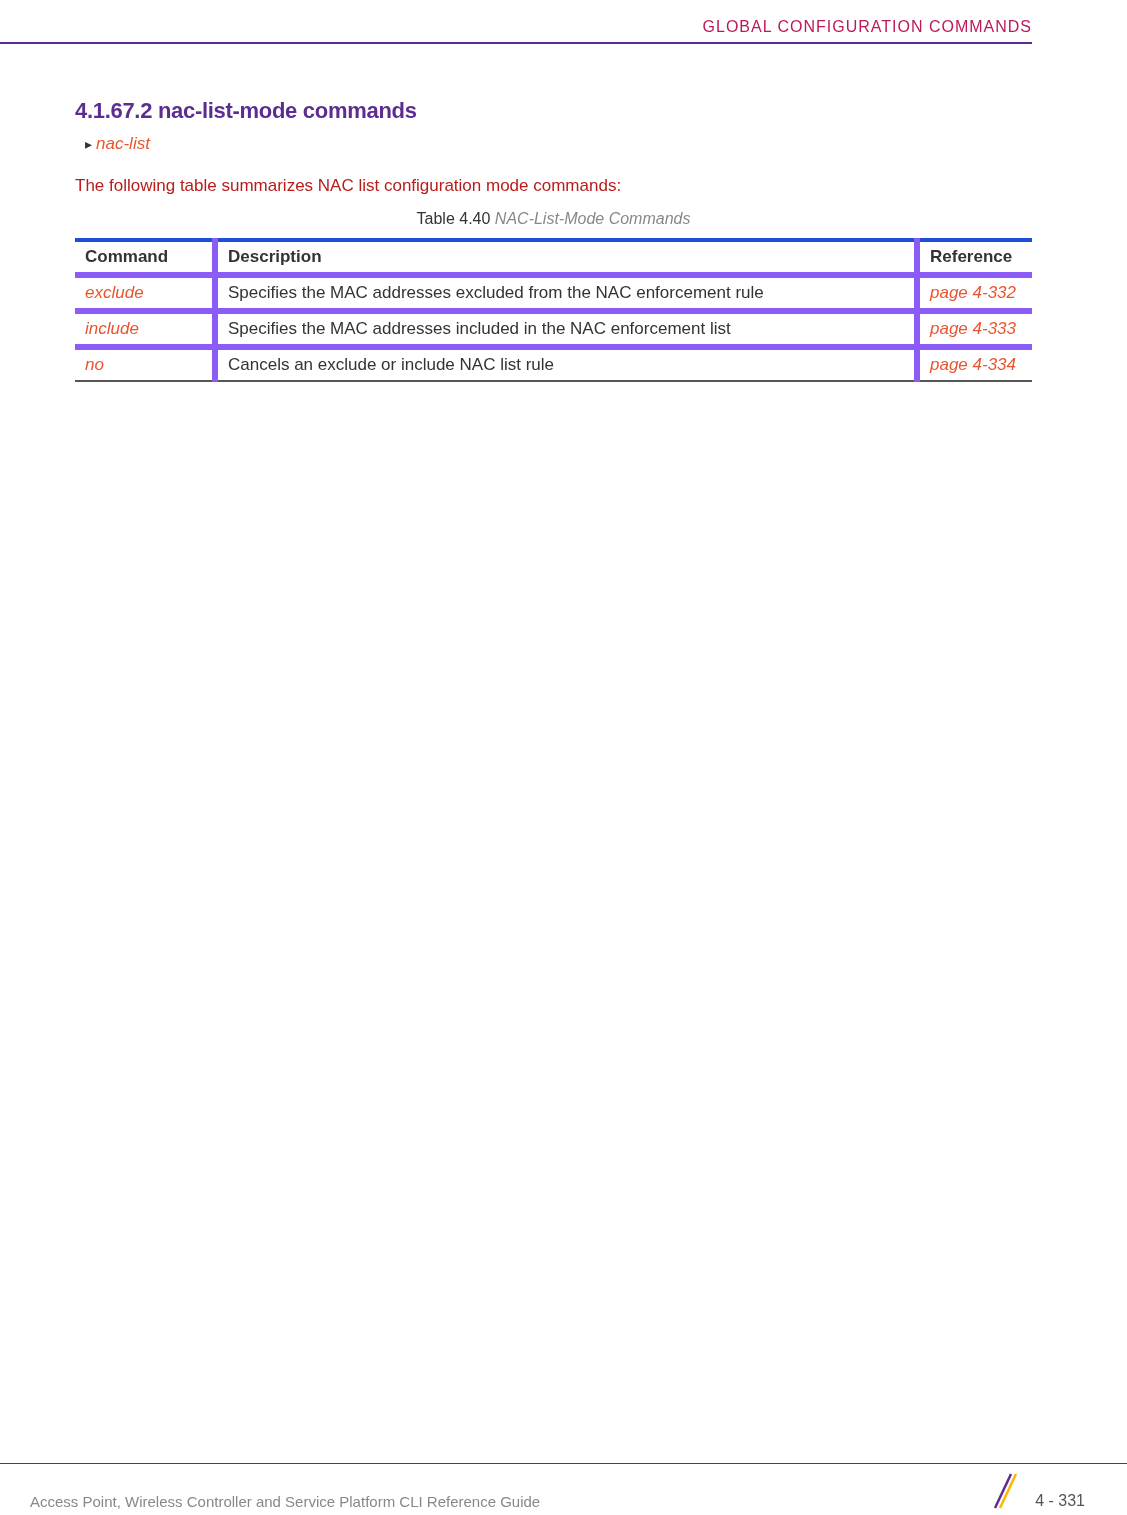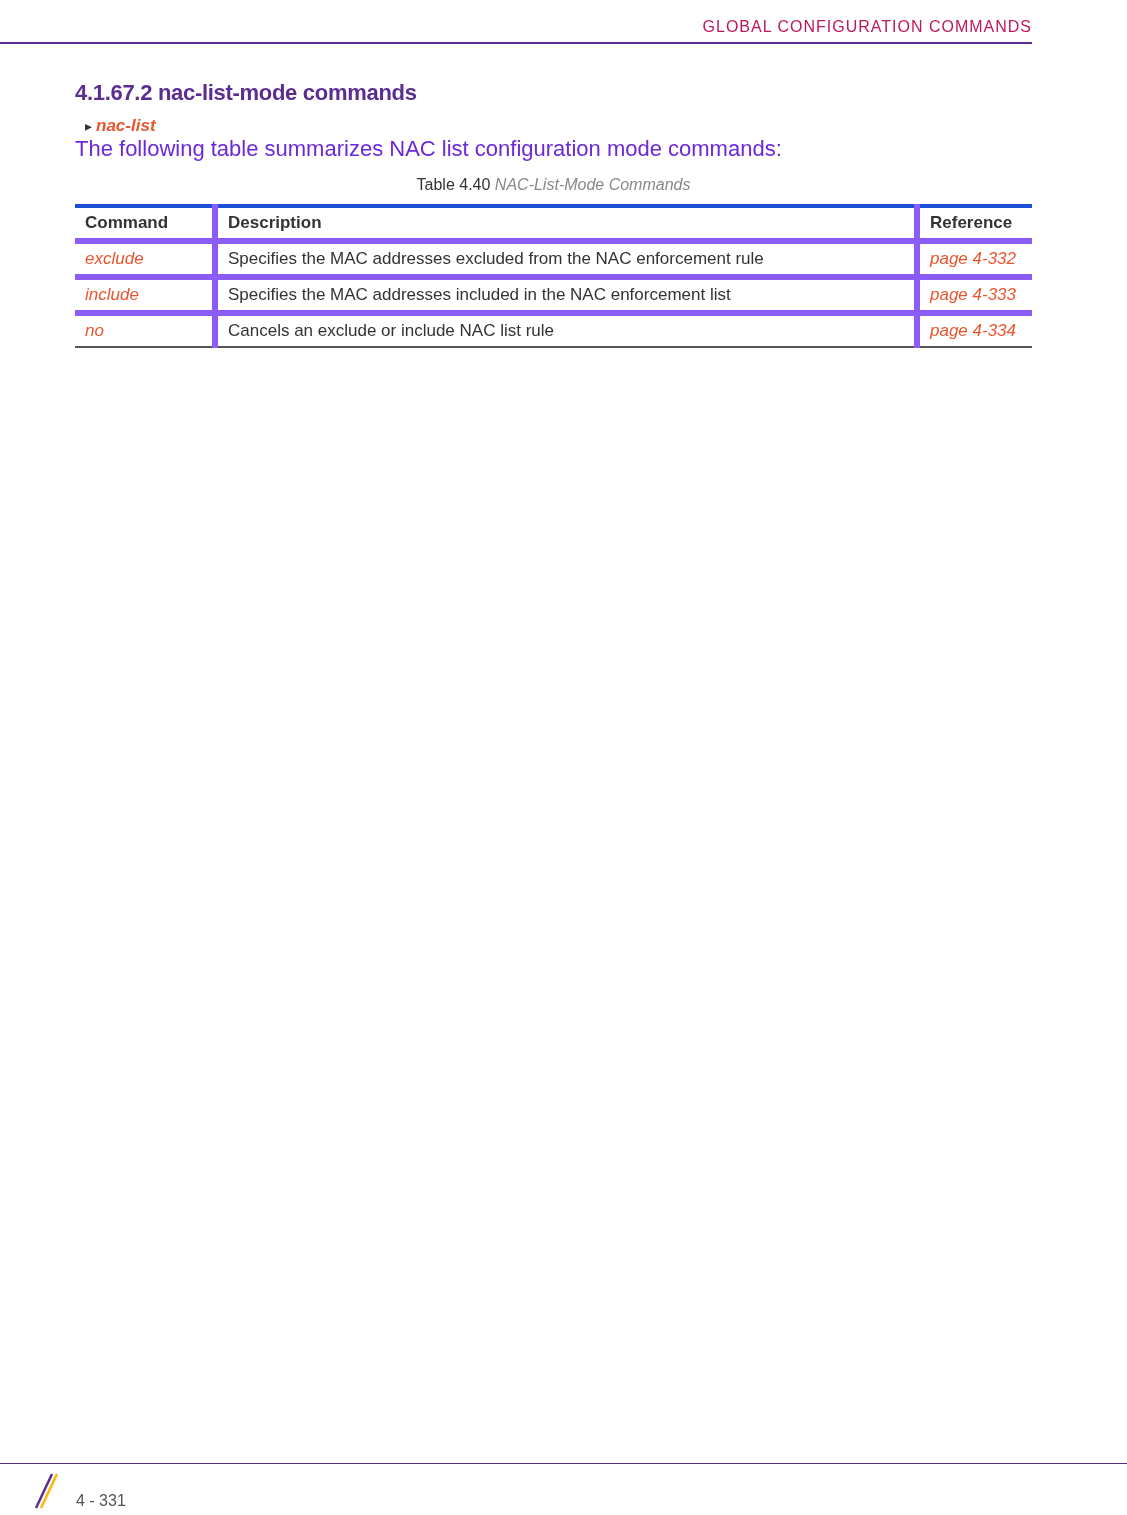--- a/index.html
+++ b/index.html
@@ -29,21 +29,21 @@
     .header-rule {
       border: none;
       border-top: 2px solid #5c2d91;
       margin-top: 6px;
       margin-left: 0;
       margin-right: 0;
     }
     .content {
       padding-left: 75px;
       padding-right: 95px;
-      padding-top: 36px;
+      padding-top: 54px;
     }
     .section-heading {
       color: #5c2d91;
       font-size: 22px;
       font-weight: bold;
       letter-spacing: -0.3px;
     }
     .breadcrumb {
       margin-top: 10px;
       display: flex;
@@ -52,25 +52,25 @@
       padding-left: 10px;
     }
     .breadcrumb .arrow {
       color: #333;
       font-size: 14px;
     }
     .breadcrumb .link {
       color: #e8552f;
       font-style: italic;
       font-size: 17px;
-      font-weight: bold;
     }
     .intro-text {
-      font-size: 22px;
-      color: #6d28d9;
+      margin-top: 22px;
+      font-size: 17px;
+      color: #b91c1c;
       font-weight: 300;
     }
     .table-caption {
       text-align: center;
       margin-top: 14px;
       font-size: 16px;
     }
     .table-caption .bold {
       font-weight: normal;
       color: #333;
@@ -213,20 +213,21 @@
         <td>Cancels an exclude or include NAC list rule</td>
         <td class="cmd-ref">page 4-334</td>
       </tr>
     </tbody>
   </table>
 </div>
 
 <div class="footer">
   <hr class="footer-rule">
   <div class="footer-content">
+    <span class="footer-text">Access Point, Wireless Controller and Service Platform CLI Reference Guide</span>
     <div class="footer-right">
       <svg class="footer-slash" viewBox="0 0 28 38">
         <line x1="6" y1="36" x2="22" y2="2" stroke="#5c2d91" stroke-width="2.5"></line>
         <line x1="11" y1="36" x2="27" y2="2" stroke="#ffb400" stroke-width="2.5"></line>
       </svg>
       <span class="footer-page">4 - 331</span>
     </div>
   </div>
 </div>
 

